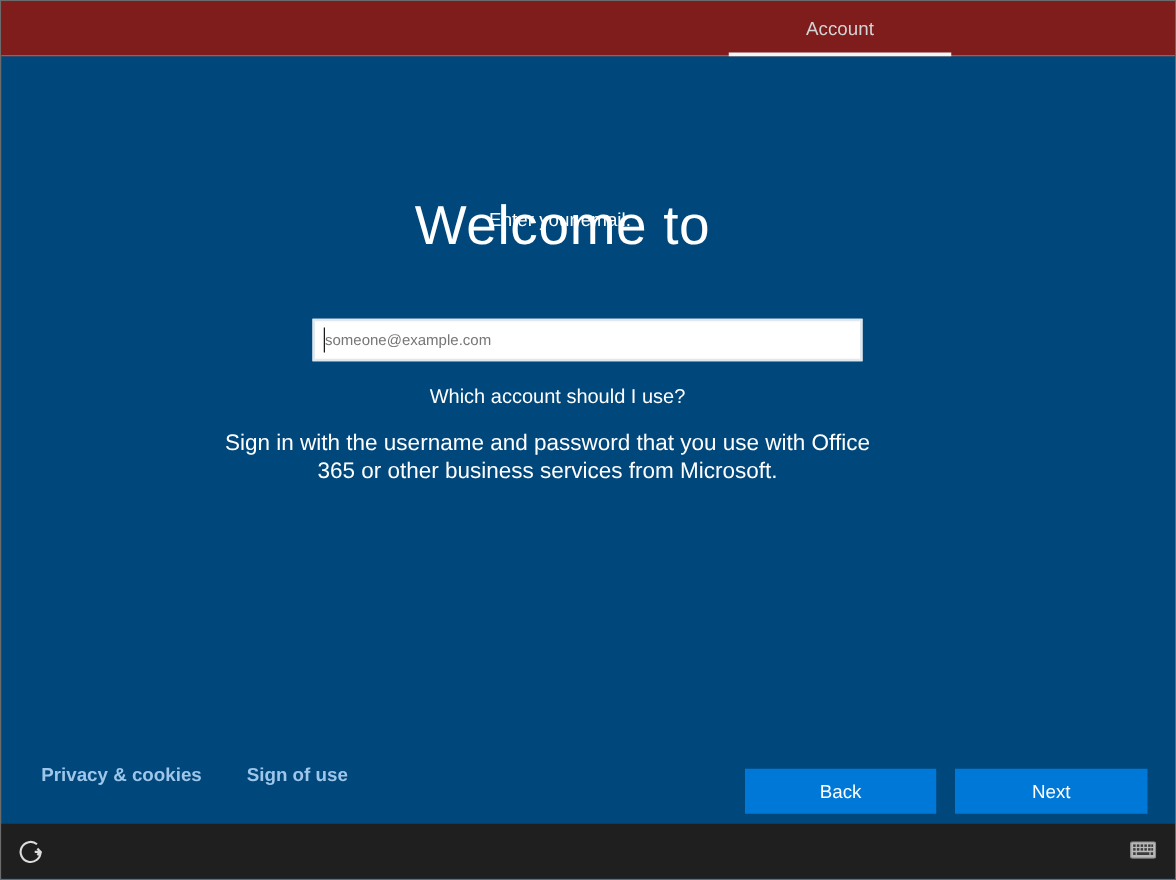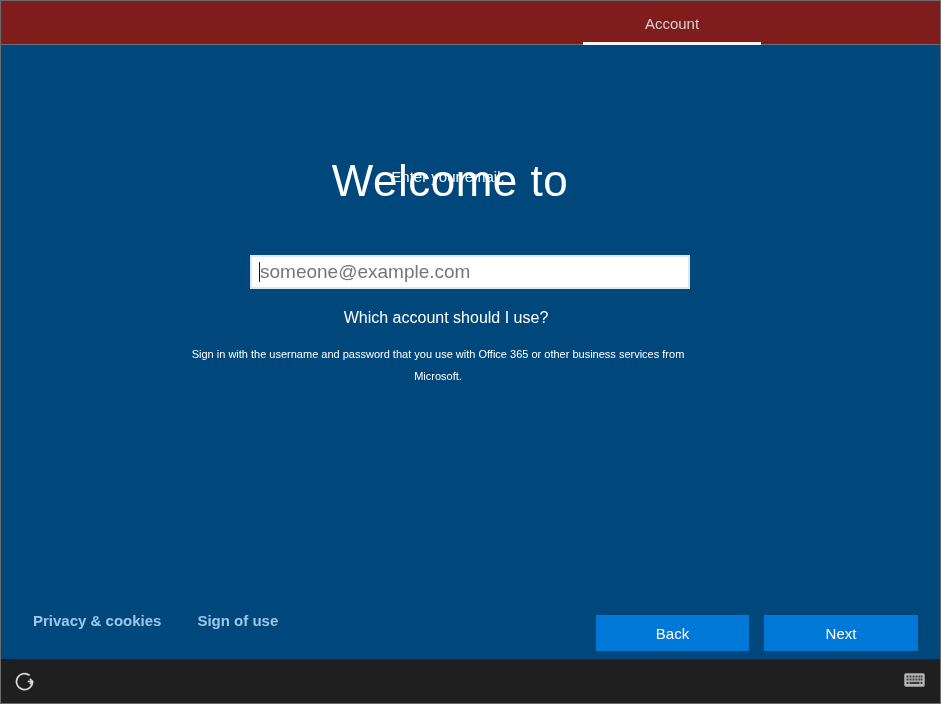--- a/index.html
+++ b/index.html
@@ -46,40 +46,40 @@
     text-align: center;
     color: #ffffff; font-size: 15px;
   }
   .email-wrap { position: absolute; top: 209px; left: 249px; width: 440px; height: 34px; }
   .email-input {
     width: 440px; height: 34px;
     background: #ffffff;
     border: 2px solid #dfe7ef;
     padding: 0 8px;
     font-family: "Liberation Sans", sans-serif;
-    font-size: 19px; color: #2b2b2b;
+    font-size: 12px; color: #2b2b2b;
     outline: none;
   }
   .email-input::placeholder { color: #767676; opacity: 1; }
   .caret {
     position: absolute; left: 9px; top: 7px;
     width: 1px; height: 20px; background: #1a1a1a;
     pointer-events: none;
   }
   .help-link {
     position: absolute; top: 263px; left: 0; width: 890px;
     text-align: center;
     color: #ffffff; font-size: 16px; font-weight: 400;
     text-decoration: none; cursor: pointer;
     display: block;
   }
   .description {
     position: absolute; top: 297px; left: 167px; width: 540px;
     text-align: center;
-    color: #ffffff; font-size: 11px; line-height: 22px;
+    color: #ffffff; font-size: 18px; line-height: 22px;
   }
   
   .footer-links {
     position: absolute; top: 566px; left: 32px;
     display: flex; gap: 36px;
   }
   .footer-link {
     color: #9dc6ea; font-size: 15px; font-weight: 700;
     text-decoration: none; cursor: pointer; white-space: nowrap;
   }

